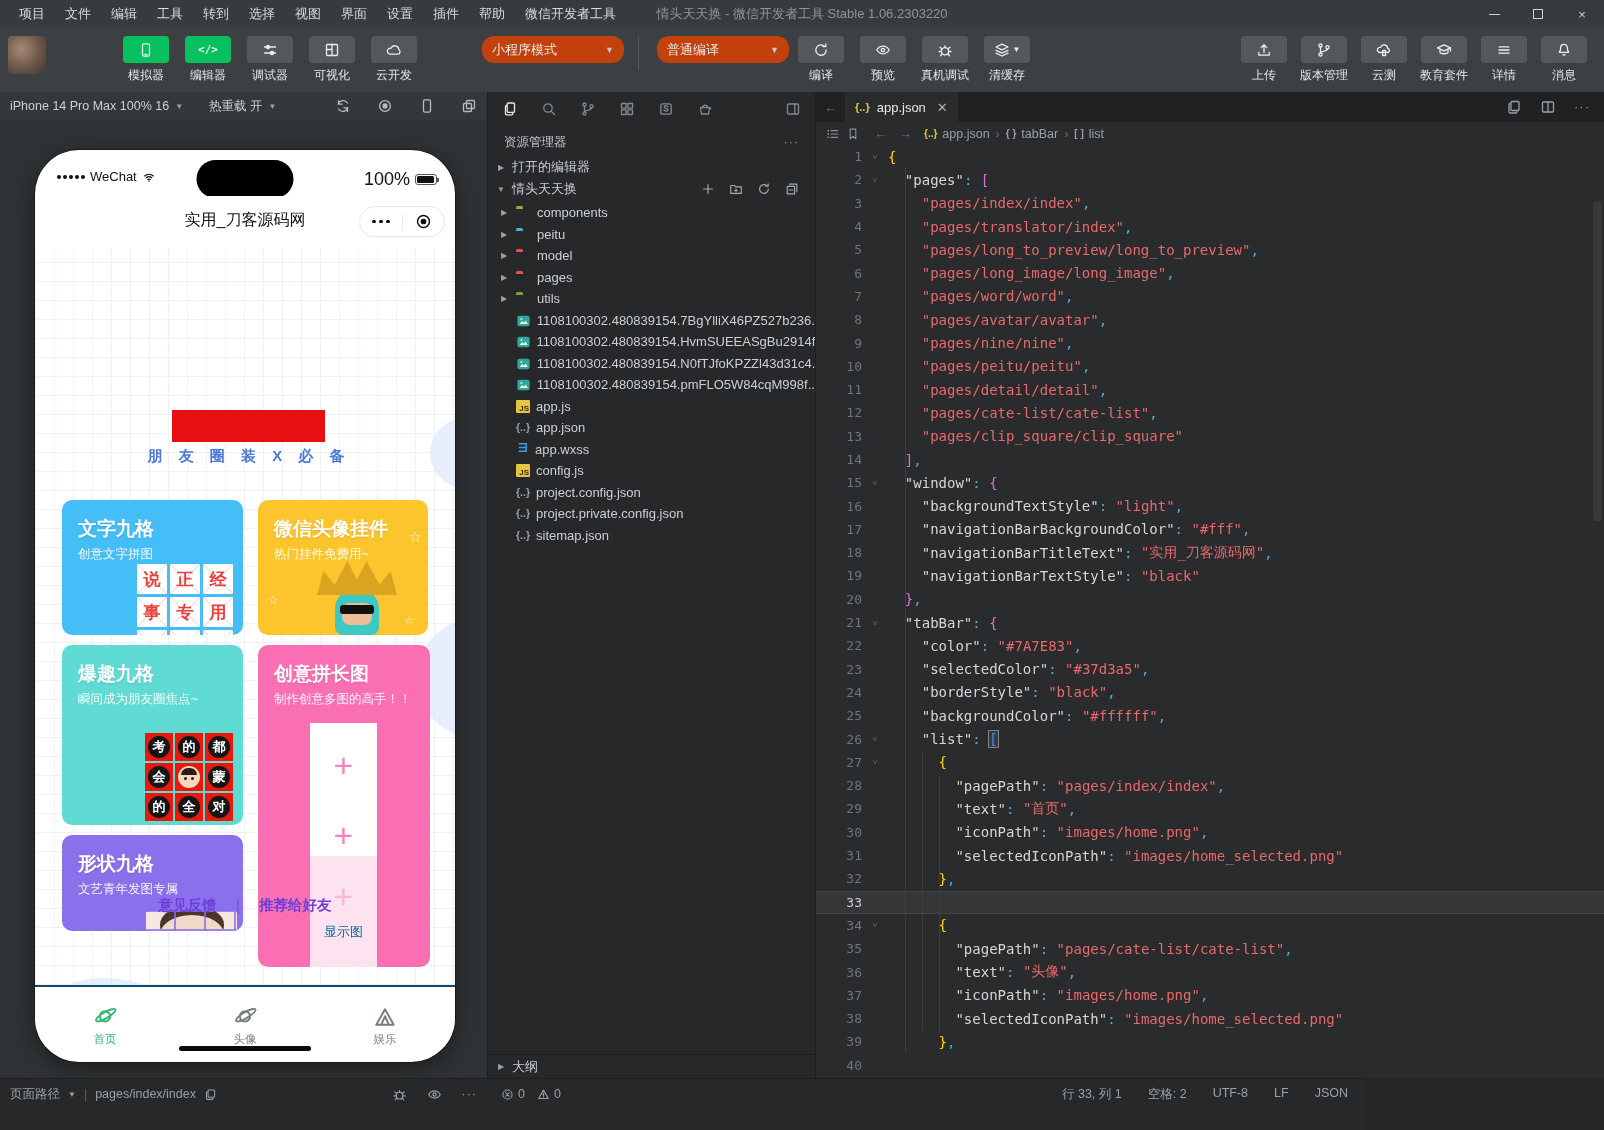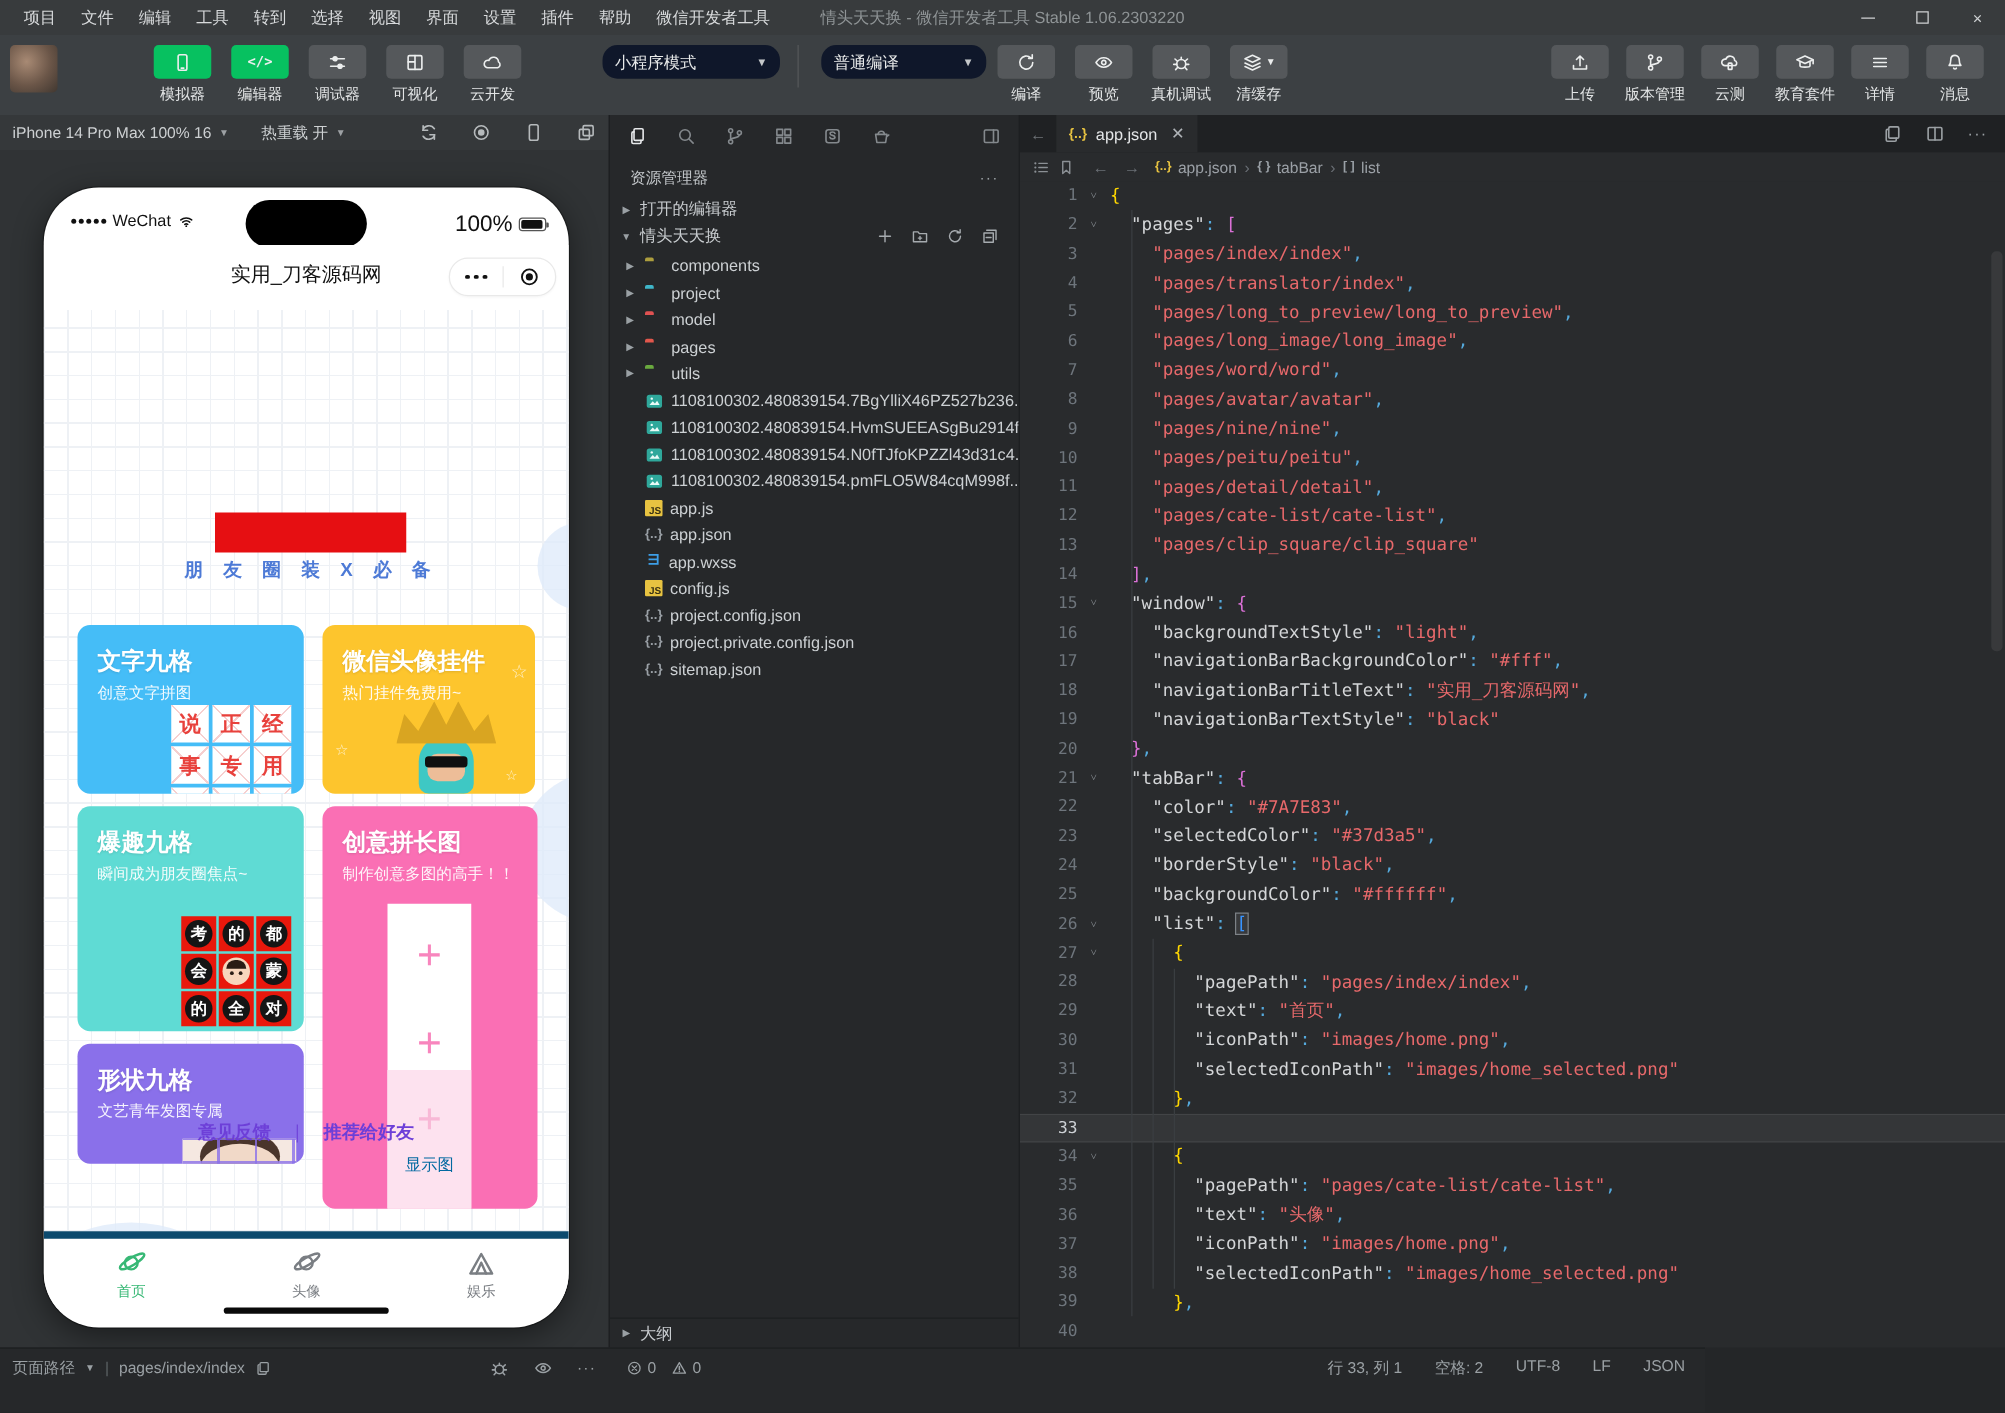--- a/index.html
+++ b/index.html
@@ -24,21 +24,21 @@
   .avatar { position:absolute; left:8px; top:8px; width:38px; height:38px; border-radius:4px;
             background:radial-gradient(circle at 35% 35%, #a88a74, #6b5648 55%, #403730); }
   .tb-group { display:flex; gap:10px; }
   .tb-item { display:flex; flex-direction:column; align-items:center; width:52px; }
   .tb-ic { width:46px; height:27px; border-radius:4px; background:#55585b; color:#eceeee;
            display:flex; align-items:center; justify-content:center; margin-top:8px; }
   .tb-ic.green { background:#07c160; }
   .tb-ic svg, .ic svg { width:16px; height:16px; }
   .tb-label { font-size:12px; color:#e3e5e6; margin-top:4px; white-space:nowrap; }
   .tb-code { font-family:"DejaVu Sans Mono",monospace; font-size:11px; font-weight:bold; }
-  .select { height:27px; margin-top:8px; background:#0f172a; border-radius:12px; color:#e8eaea;
+  .select { height:27px; margin-top:8px; background:#c2410c; border-radius:12px; color:#e8eaea;
             display:flex; align-items:center; padding:0 10px; font-size:13px; }
   .select .caret { margin-left:auto; padding-left:14px; font-size:9px; color:#c5c8ca; }
   .tb-sep { width:1px; height:34px; background:#54575a; margin:8px 14px 0 14px; }
   .mode-select { width:142px; margin-left:62px; }
   .compile-select { width:132px; }
   .right-group { position:absolute; right:14px; top:0; display:flex; gap:8px; }
 
   
   .main { position:absolute; left:0; top:92px; width:1604px; height:986px; display:flex; }
   .sim-panel { position:relative; width:487px; height:986px; background:#303335; flex:none; }
@@ -113,21 +113,21 @@
   .strip-low .plus { color:#f8b8d6; }
   .show-label { position:absolute; left:0; right:0; top:200px; text-align:center; color:#0369a1; font-size:13px; }
   .photo { position:absolute; left:84px; top:76px; width:91px; height:56px; background:#f5e8e1; overflow:hidden; }
   .photo .hair { position:absolute; left:14px; top:-6px; width:64px; height:40px; border-radius:50%;
                  box-shadow:0 10px 0 0 #4a352b inset, 18px 26px 0 6px #f1d9c8 inset; background:#58402f; }
   .photo .gridlines { position:absolute; inset:0;
       background:repeating-linear-gradient(0deg,transparent 0 17px,rgba(138,112,234,.8) 17px 19px),
                  repeating-linear-gradient(90deg,transparent 0 28px,rgba(138,112,234,.8) 28px 30px); }
   .p-links { position:absolute; left:0; right:0; top:648px; text-align:center; font-size:14.5px; font-weight:bold; color:#6d3fd8; }
   .p-links .bar { margin:0 10px; font-weight:normal; }
-  .p-tabbar { position:absolute; left:0; top:835px; width:100%; height:62px; background:#fff; border-top:6px solid #0c4a6e; display:flex; }
+  .p-tabbar { position:absolute; left:0; top:835px; width:100%; height:62px; background:#fff; border-top:2px solid #0c4a6e; display:flex;align-items:flex-end; }
   .p-tab { flex:1; display:flex; flex-direction:column; align-items:center; padding-top:8px; gap:3px; color:#7a7e83; }
   .p-tab .ti { width:24px; height:24px; }
   .p-tab span { font-size:11.5px; }
   .p-tab.active { color:#37b875; }
   .homebar { position:absolute; left:50%; transform:translateX(-50%); top:896px; width:132px; height:5px; border-radius:3px; background:#0a0a0a; }
 
   
   .side-icons { height:26px; display:flex; align-items:center; gap:23px; padding:0 14px; margin-top:4px; color:#84898d; }
   .side-icons .ic { width:16px; height:16px; }
   .side-icons .ic.active { color:#e6e8ea; }
@@ -687,21 +687,21 @@
       </div>
       <div class="tree" id="tree">
           <div class="tree-item">
             <span class="chev">▶</span>
             <span class="fi"><span class="folder" style="background:#ad9e3e"></span></span>
             <span class="tree-label">components</span>
           </div>
           <div class="tree-item">
             <span class="chev">▶</span>
             <span class="fi"><span class="folder" style="background:#3fb6c9"></span></span>
-            <span class="tree-label">project</span>
+            <span class="tree-label">peitu</span>
           </div>
           <div class="tree-item">
             <span class="chev">▶</span>
             <span class="fi"><span class="folder" style="background:#e05252"></span></span>
             <span class="tree-label">model</span>
           </div>
           <div class="tree-item">
             <span class="chev">▶</span>
             <span class="fi"><span class="folder" style="background:#e2574c"></span></span>
             <span class="tree-label">pages</span>

